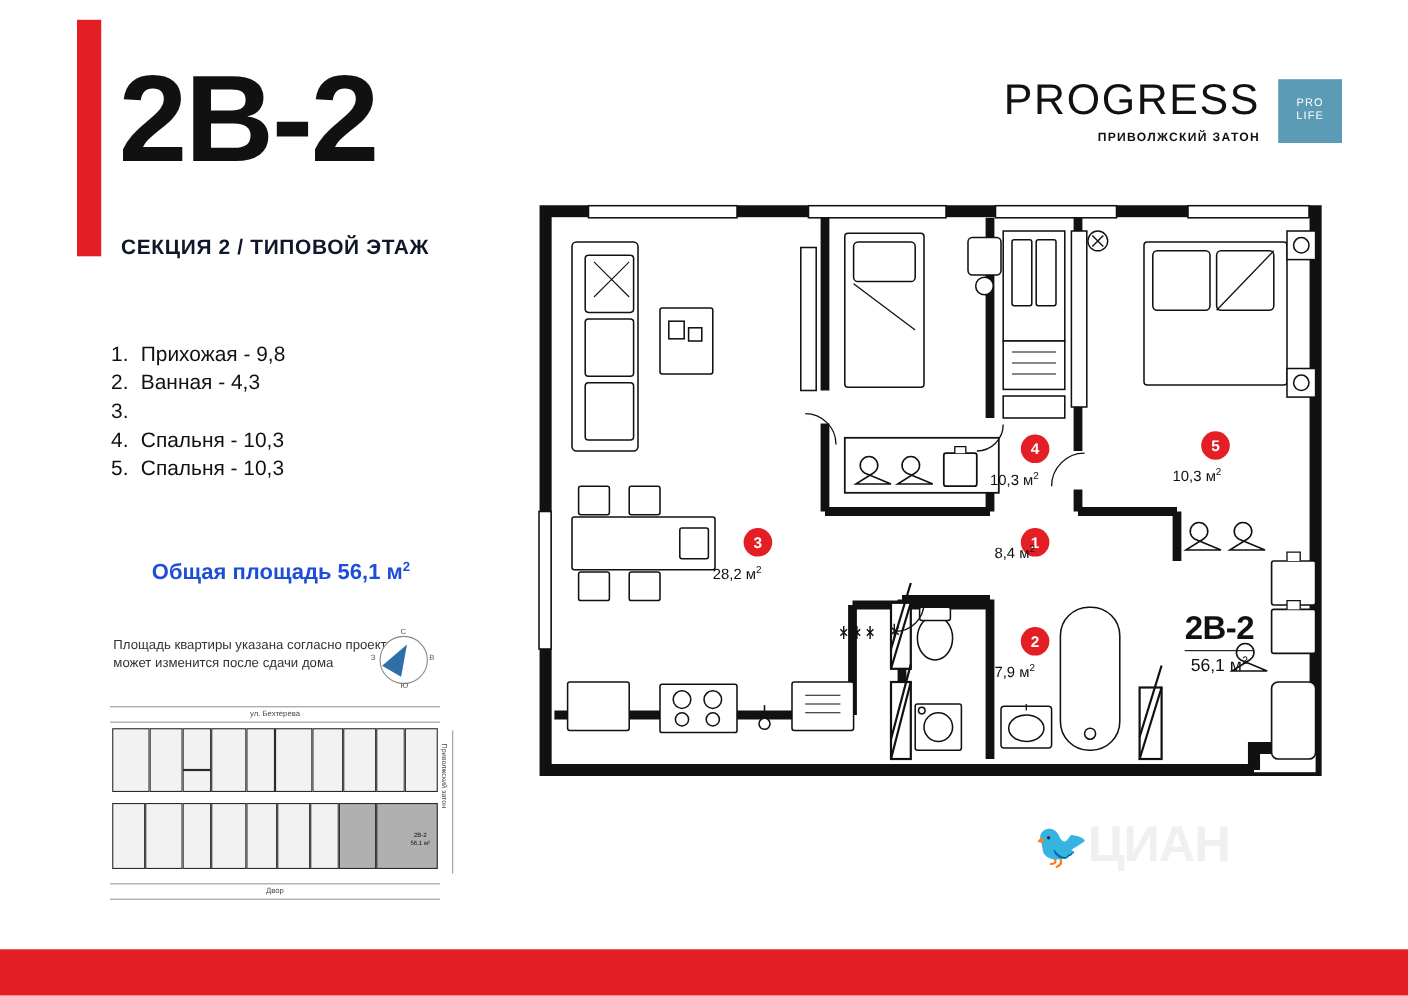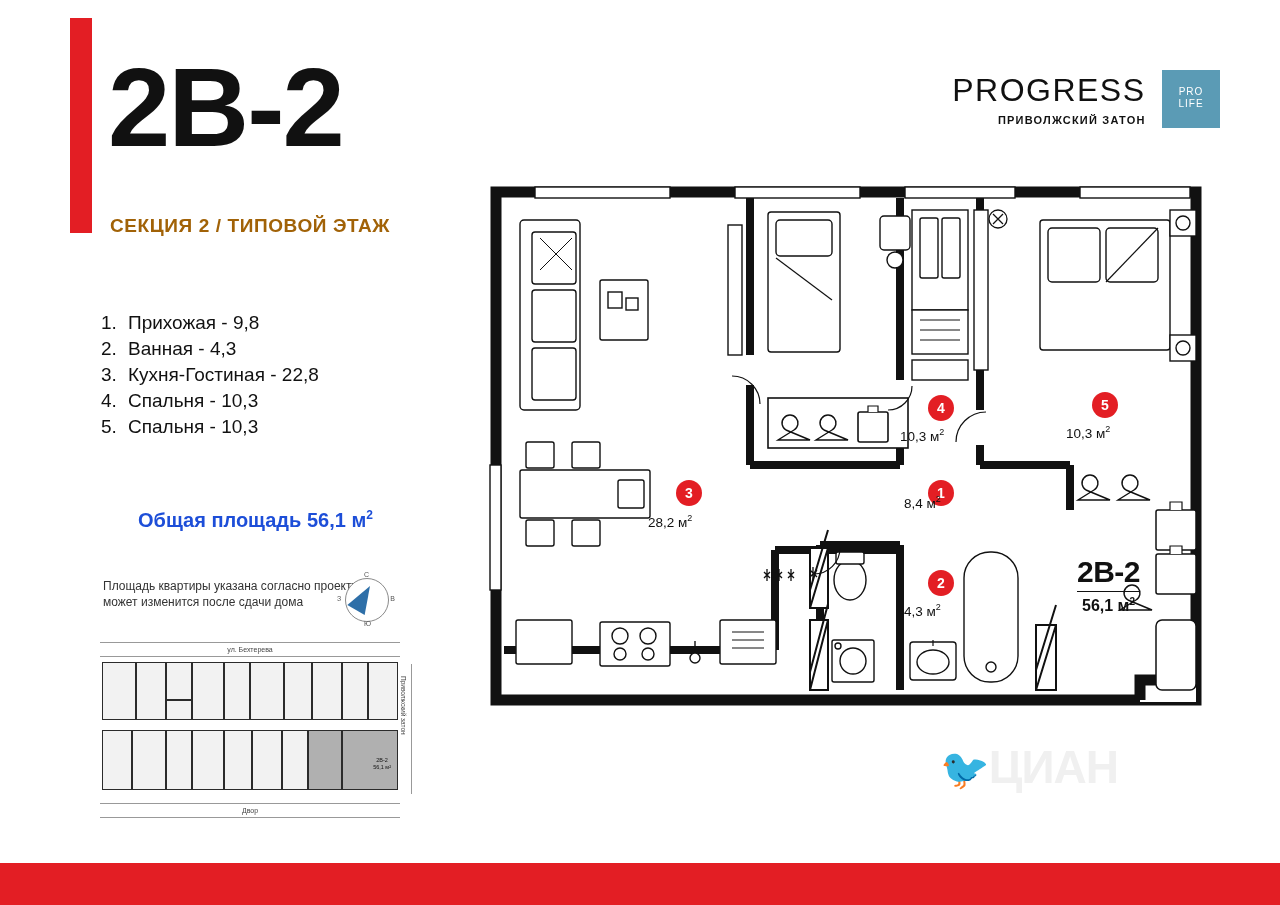--- a/index.html
+++ b/index.html
@@ -35,21 +35,21 @@
     letter-spacing: -2px;
     color: #111;
   }
   .plan-subtitle {
     position: absolute;
     left: 110px;
     top: 215px;
     font-size: 19px;
     font-weight: bold;
     letter-spacing: 0.6px;
-    color: #a16207;
+    color: #0f172a;
   }
 
   .room-list {
     position: absolute;
     left: 101px;
     top: 310px;
     width: 330px;
     font-size: 19px;
     line-height: 26px;
     color: #111;
@@ -187,21 +187,21 @@
   }
 
   
   .logo {
     position: absolute;
     right: 60px;
     top: 70px;
     text-align: right;
   }
   .logo-main {
-    font-size: 32px;
+    font-size: 39px;
     letter-spacing: 1.5px;
     font-weight: normal;
     color: #111;
     display: inline-block;
     vertical-align: middle;
   }
   .logo-sub {
     font-size: 11px;
     letter-spacing: 1.2px;
     color: #111;
@@ -265,21 +265,20 @@
     font-weight: bold;
     letter-spacing: -0.5px;
     color: #111;
     border-bottom: 1.6px solid #111;
     padding-bottom: 2px;
   }
   .plan-badge .small {
     font-size: 16px;
     color: #111;
     margin-top: 4px;
-    font-weight: bold;
   }
   .plan-badge sup { font-size: 10px; }
 
   
   .watermark {
     position: absolute;
     left: 940px;
     top: 740px;
     font-size: 46px;
     color: #f0f0f0;
@@ -313,21 +312,20 @@
   <div class="row">
     <span class="num">1.</span>
     <span>Прихожая - 9,8</span>
   </div>
   <div class="row">
     <span class="num">2.</span>
     <span>Ванная - 4,3</span>
   </div>
   <div class="row">
     <span class="num">3.</span>
-    <span>Кухня-Гостиная - 22,8</span>
   </div>
   <div class="row">
     <span class="num">4.</span>
     <span>Спальня - 10,3</span>
   </div>
   <div class="row">
     <span class="num">5.</span>
     <span>Спальня - 10,3</span>
   </div>
 </div>
@@ -588,21 +586,21 @@
     <span>10,3 м</span><sup>2</sup>
   </div>
 
   <div class="marker" style="left:612px; top:212px;">5</div>
   <div class="marker-area" style="left:586px; top:244px;">
     <span>10,3 м</span><sup>2</sup>
   </div>
 
   <div class="marker" style="left:448px; top:390px;">2</div>
   <div class="marker-area" style="left:424px; top:422px;">
-    <span>4,3 м</span><sup>2</sup>
+    <span>7,9 м</span><sup>2</sup>
   </div>
 
   <div class="plan-badge">
     <div class="big">2B-2</div>
     <div class="small">
       <span>56,1 м</span><sup>2</sup>
     </div>
   </div>
 </div>
 

